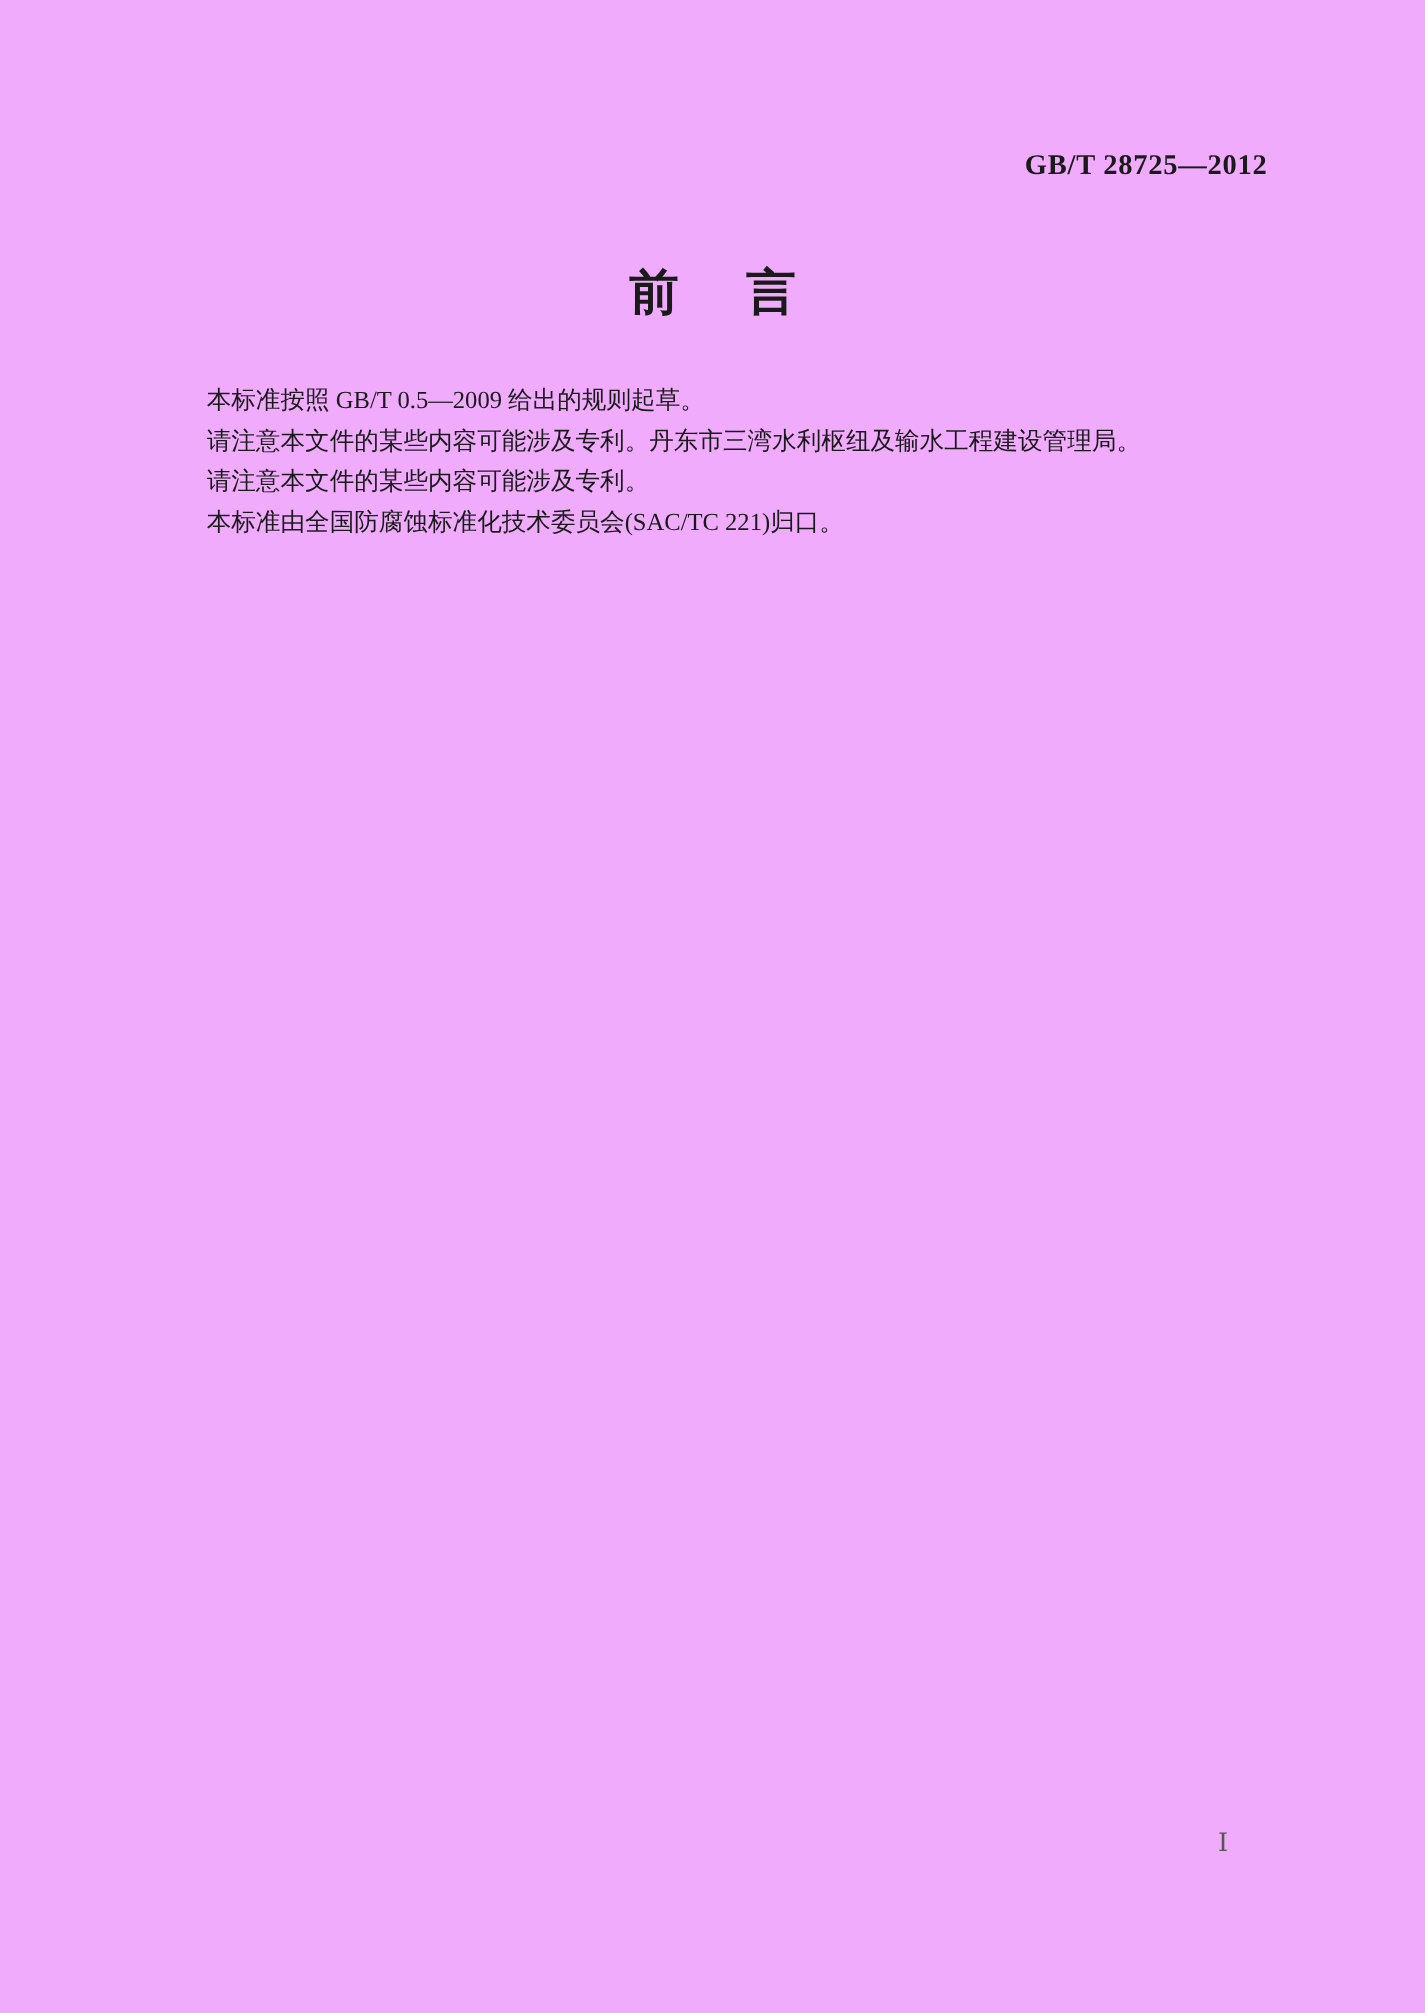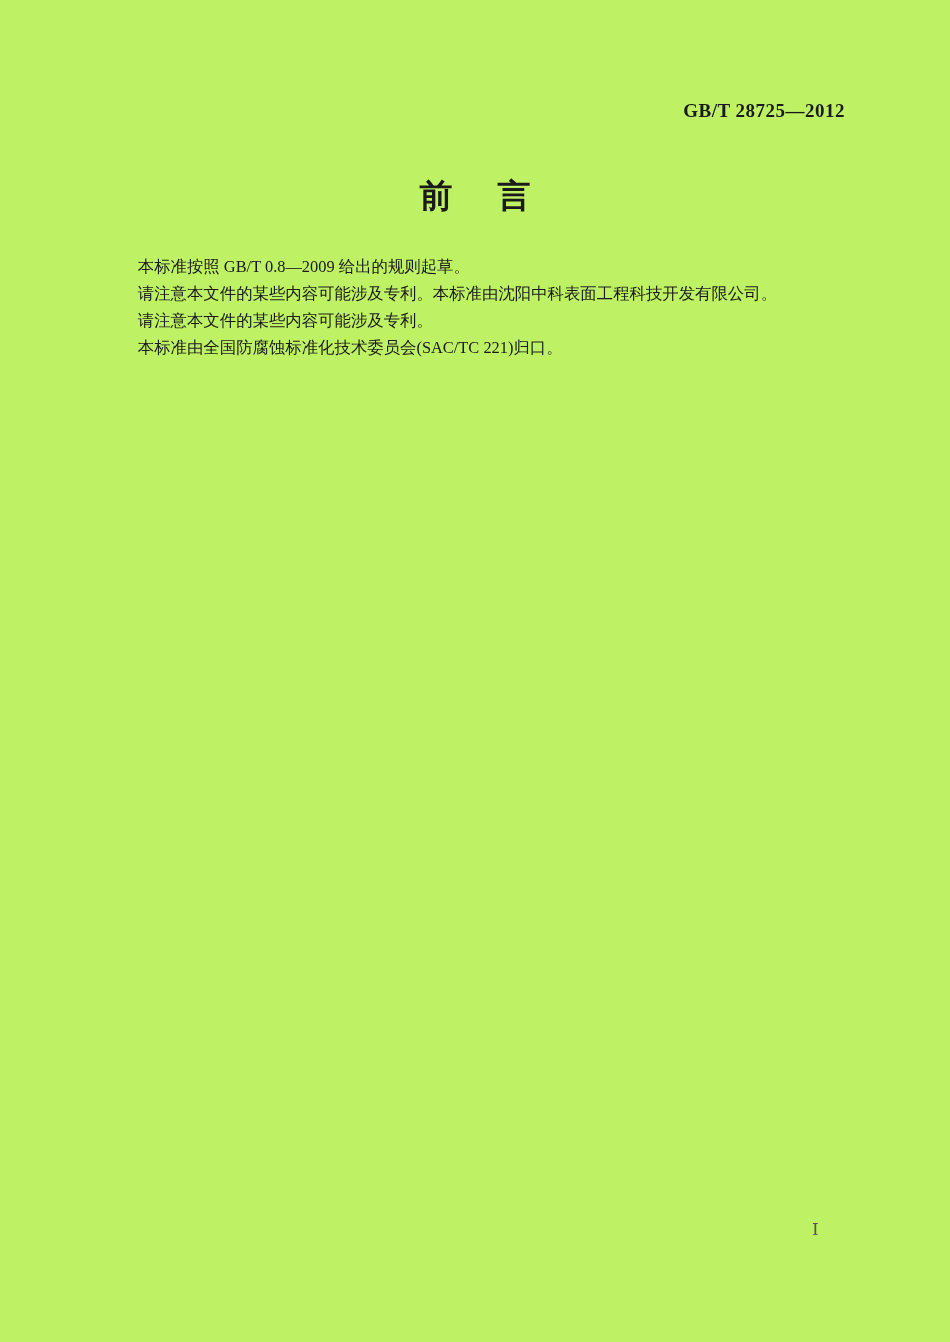--- a/index.html
+++ b/index.html
@@ -5,21 +5,21 @@
   html, body {
     margin: 0;
     padding: 0;
     background: #e8e8e8;
   }
   .page {
     position: relative;
     width: 950px;
     height: 1342px;
     margin: 0 auto;
-    background: #bef264;
+    background: #f0abfc;
     font-family: "Liberation Serif", "DejaVu Serif", serif;
     color: #1a1a1a;
     overflow: hidden;
   }
   .doc-header {
     position: absolute;
     top: 100px;
     right: 105px;
     font-size: 19px;
     font-weight: bold;
@@ -67,21 +67,21 @@
 <div class="page">
 
   <div class="doc-header">GB/T 28725—2012</div>
 
   <div class="page-title">
     <span>前</span>
     <span>言</span>
   </div>
 
   <div class="content">
-    <p>本标准按照 GB/T 0.8—2009 给出的规则起草。</p>
-    <p>请注意本文件的某些内容可能涉及专利。本标准由沈阳中科表面工程科技开发有限公司。</p>
+    <p>本标准按照 GB/T 0.5—2009 给出的规则起草。</p>
+    <p>请注意本文件的某些内容可能涉及专利。丹东市三湾水利枢纽及输水工程建设管理局。</p>
     <p>请注意本文件的某些内容可能涉及专利。</p>
     <p>本标准由全国防腐蚀标准化技术委员会(SAC/TC 221)归口。</p>
   </div>
 
   <div class="page-number">Ⅰ</div>
 
 </div>
 
 </body></html>

